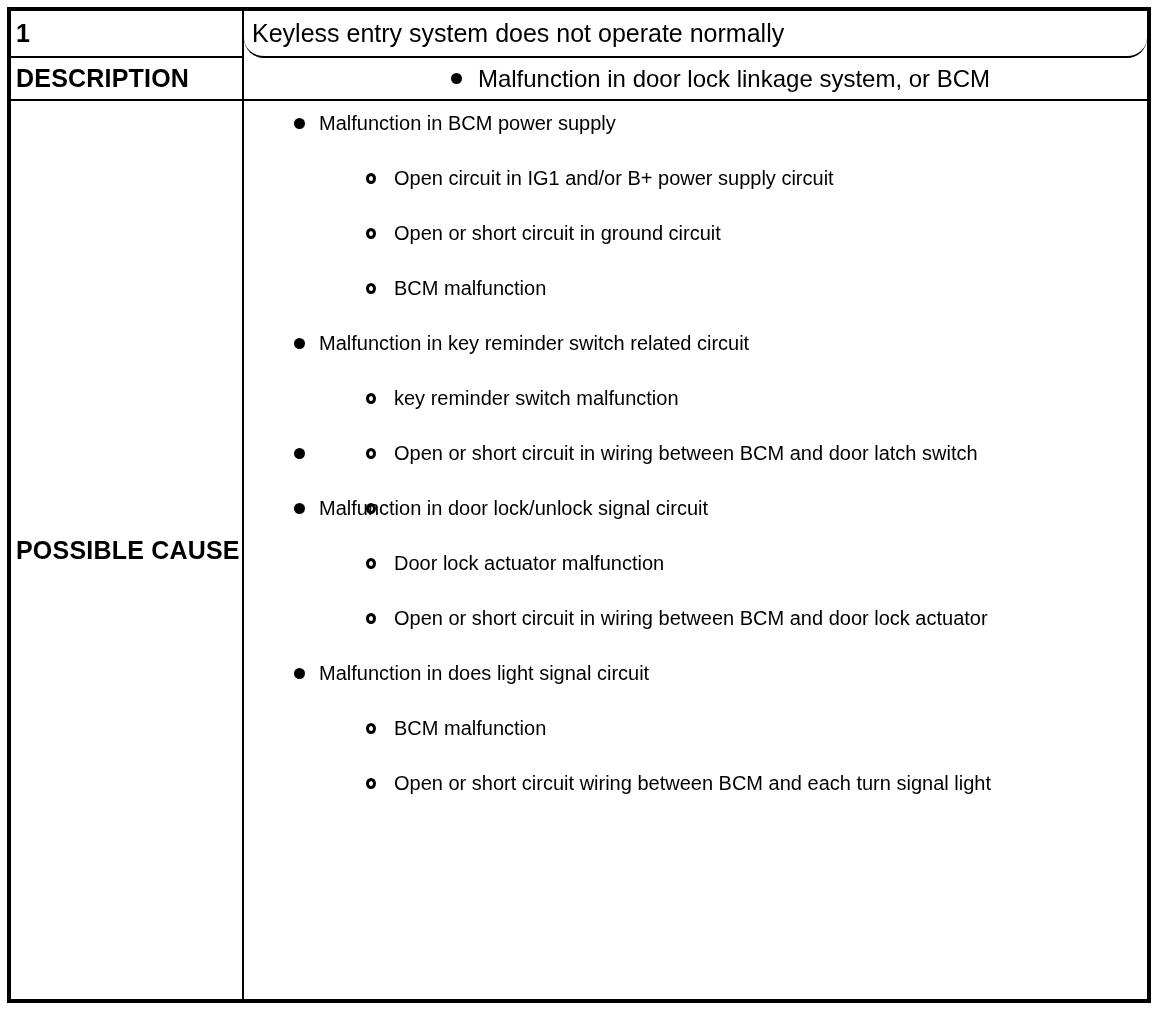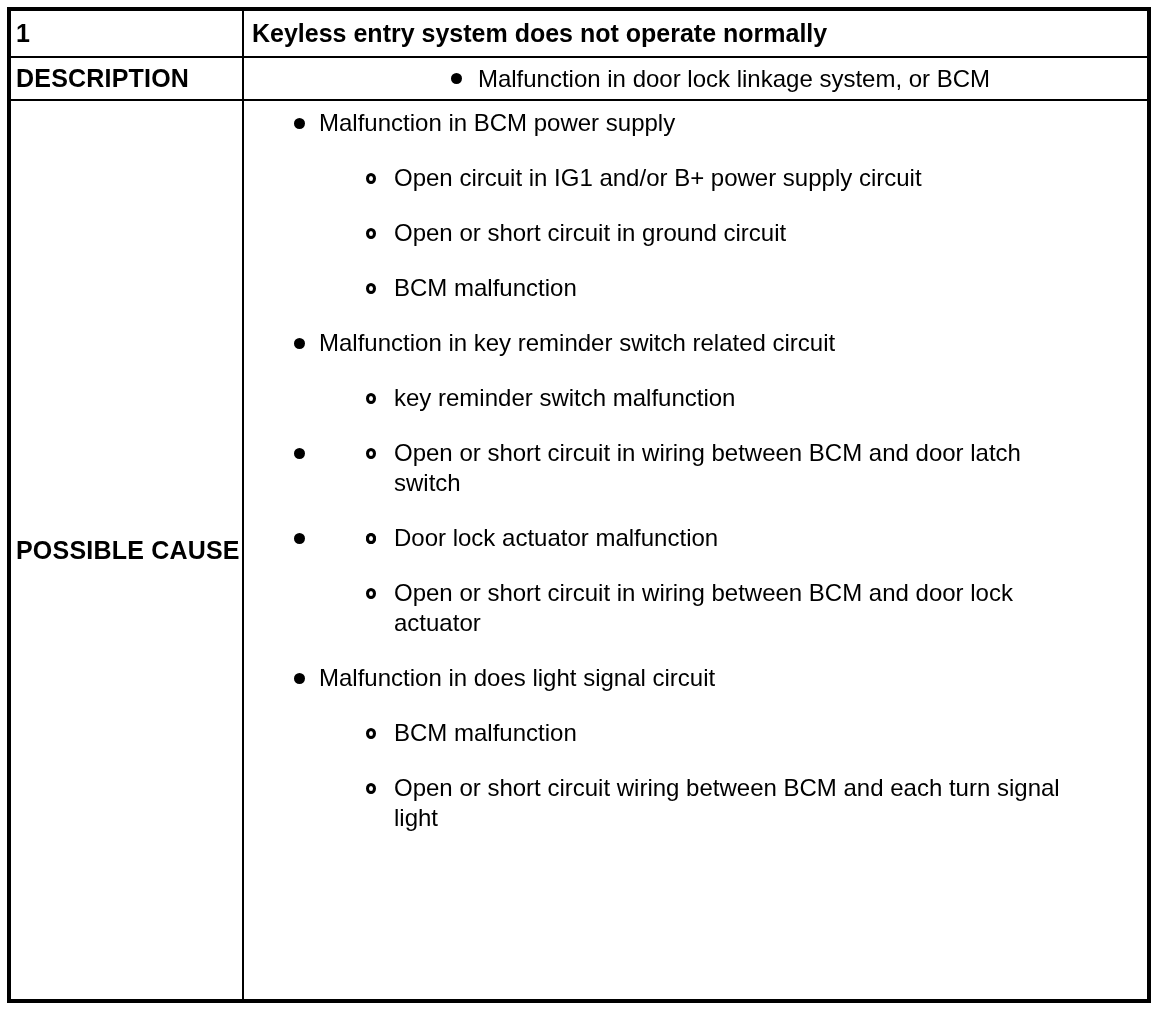--- a/index.html
+++ b/index.html
@@ -33,35 +33,36 @@
     padding-left: 5px;
     font-weight: bold;
     font-size: 25px;
     letter-spacing: 0.2px;
     white-space: nowrap;
   }
   
   .title-cell {
     display: flex; align-items: center;
     padding-left: 8px;
-    font-weight: bold;
+    font-weight: normal;
     font-size: 25px;
     white-space: nowrap;
+    border-radius: 20px;
   }
 
   
   .desc-cell {
     display: flex; align-items: center;
     padding-left: 50px;
     font-size: 24px;
     justify-content: center;
   }
 
   
-  .cause-cell { padding-top: 7px; font-size: 24px; }
+  .cause-cell { padding-top: 7px; font-size: 20px; }
 
   .li {
     position: relative;
     line-height: 30px;
     margin-bottom: 25px;
   }
   .li.l1  { padding-left: 75px; }
   .li.sub { padding-left: 150px; max-width: 842px; }
 
   .b { position: absolute; display: block; }
@@ -142,20 +143,21 @@
       <div class="li sub">
         <span class="b b2"></span>
         <span>Open or short circuit in wiring between BCM and door latch switch</span>
       </div>
       <div class="li sub">
         <span class="b b2"></span>
       </div>
 
       <div class="li l1">
         <span class="b b1"></span>
+        <span>Malfunction in door lock/unlock signal circuit</span>
       </div>
       <div class="li sub">
         <span class="b b2"></span>
         <span>Door lock actuator malfunction</span>
       </div>
       <div class="li sub">
         <span class="b b2"></span>
         <span>Open or short circuit in wiring between BCM and door lock actuator</span>
       </div>
 

